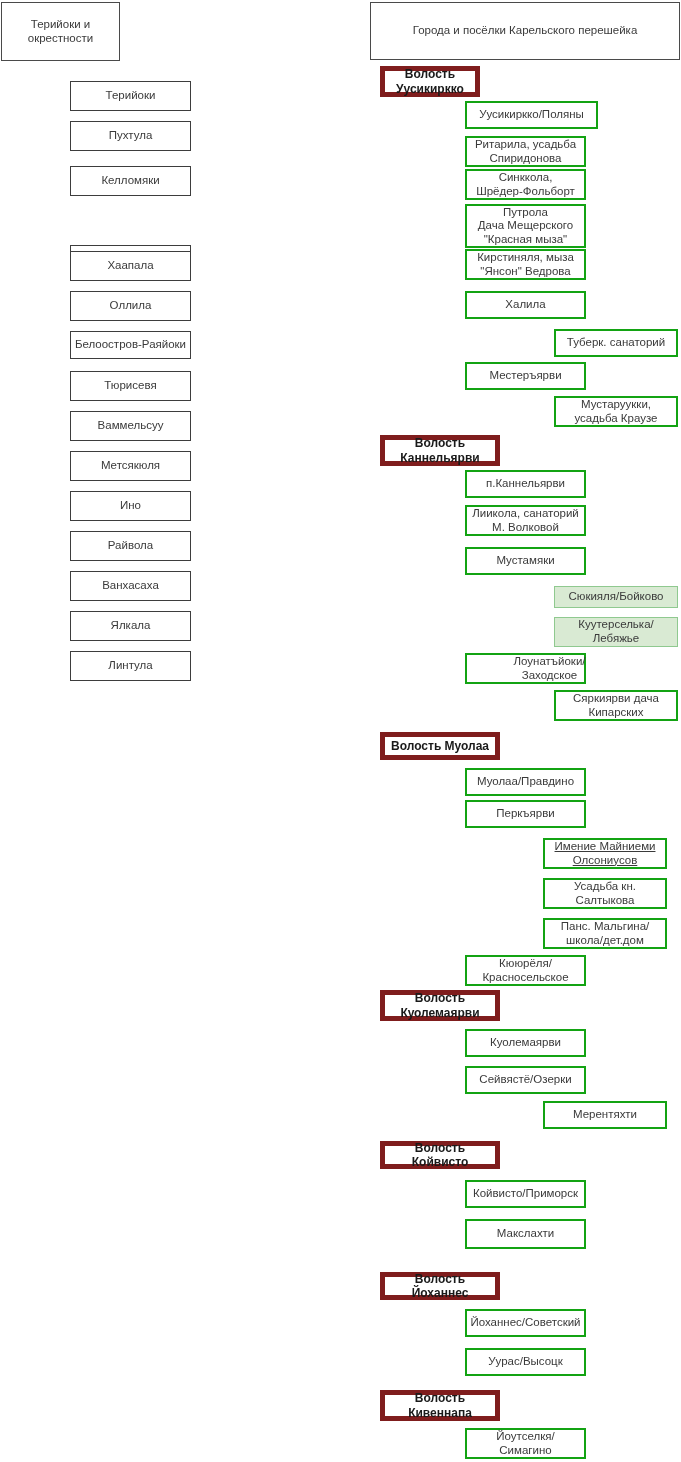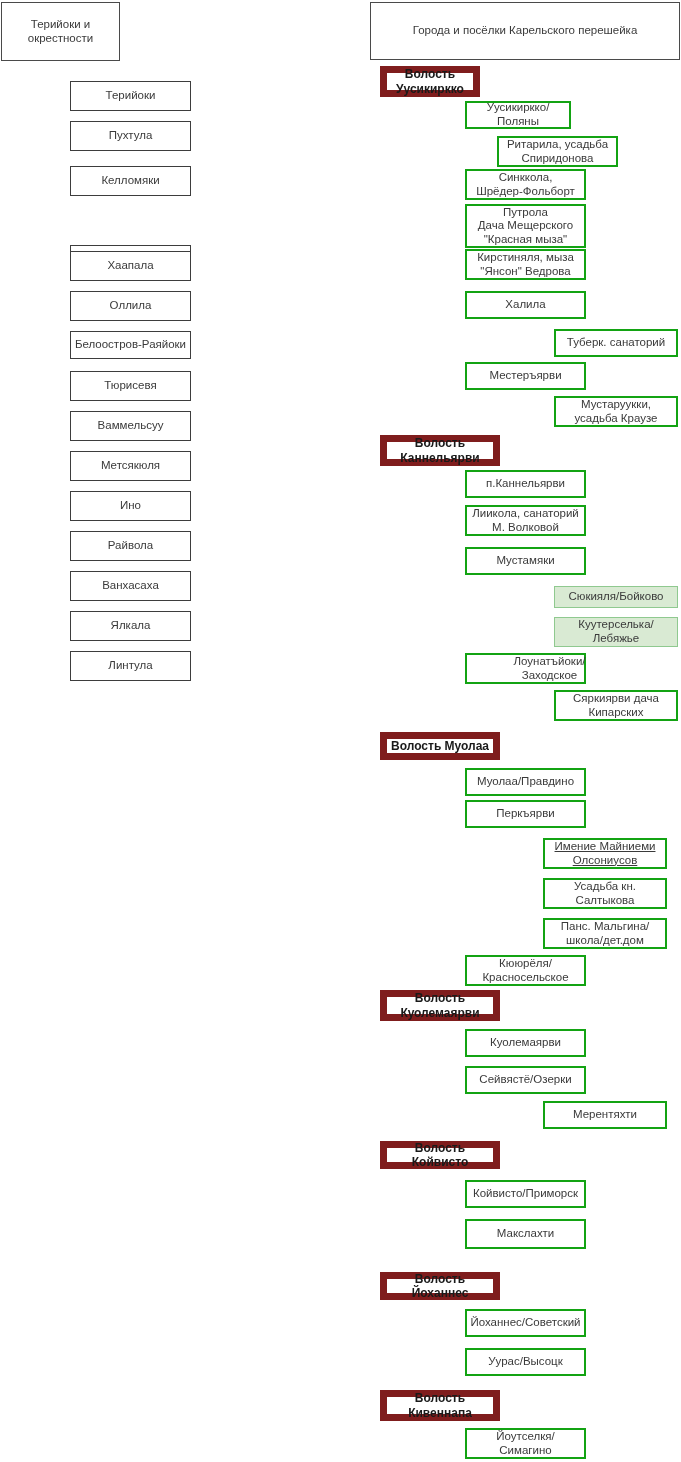--- a/index.html
+++ b/index.html
@@ -50,21 +50,21 @@
   }
   
   .node.greenfill {
     border: 1px solid #8fc98f;
     background: #d9ead3;
     font-size: 11.5px;
     color: #3a3a3a;
   }
   
   .node.volost {
-    border: 7px solid #7f1d1d;
+    border: 5px solid #7f1d1d;
     font-size: 12px;
     font-weight: bold;
     color: #1a1a1a;
   }
 </style>
 </head>
 <body>
 
 <div id="canvas">
 
@@ -85,22 +85,22 @@
   <div class="node plain" style="left:70px; top:531px; width:121px; height:30px;">Райвола</div>
   <div class="node plain" style="left:70px; top:571px; width:121px; height:30px;">Ванхасаха</div>
   <div class="node plain" style="left:70px; top:611px; width:121px; height:30px;">Ялкала</div>
   <div class="node plain" style="left:70px; top:651px; width:121px; height:30px;">Линтула</div>
 
   <div class="node root" style="left:370px; top:2px; width:310px; height:58px;">Города и посёлки Карельского перешейка</div>
 
   <div class="node volost" style="left:380px; top:66px; width:100px; height:31px;">Волость
 Уусикиркко</div>
 
-  <div class="node green" style="left:465px; top:101px; width:106px; height:28px;">Уусикиркко/Поляны</div>
-  <div class="node green" style="left:465px; top:136px; width:121px; height:31px;margin-left:32px;">Ритарила, усадьба
+  <div class="node green" style="left:465px; top:101px; width:133px; height:28px;">Уусикиркко/Поляны</div>
+  <div class="node green" style="left:465px; top:136px; width:121px; height:31px;">Ритарила, усадьба
 Спиридонова</div>
   <div class="node green" style="left:465px; top:169px; width:121px; height:31px;">Синккола,
 Шрёдер-Фольборт</div>
   <div class="node green" style="left:465px; top:204px; width:121px; height:44px;">Путрола
 Дача Мещерского
 "Красная мыза"</div>
   <div class="node green" style="left:465px; top:249px; width:121px; height:31px;">Кирстиняля, мыза
 "Янсон" Ведрова</div>
   <div class="node green" style="left:465px; top:291px; width:121px; height:28px;">Халила</div>
   <div class="node green" style="left:554px; top:329px; width:124px; height:28px;">Туберк. санаторий</div>

